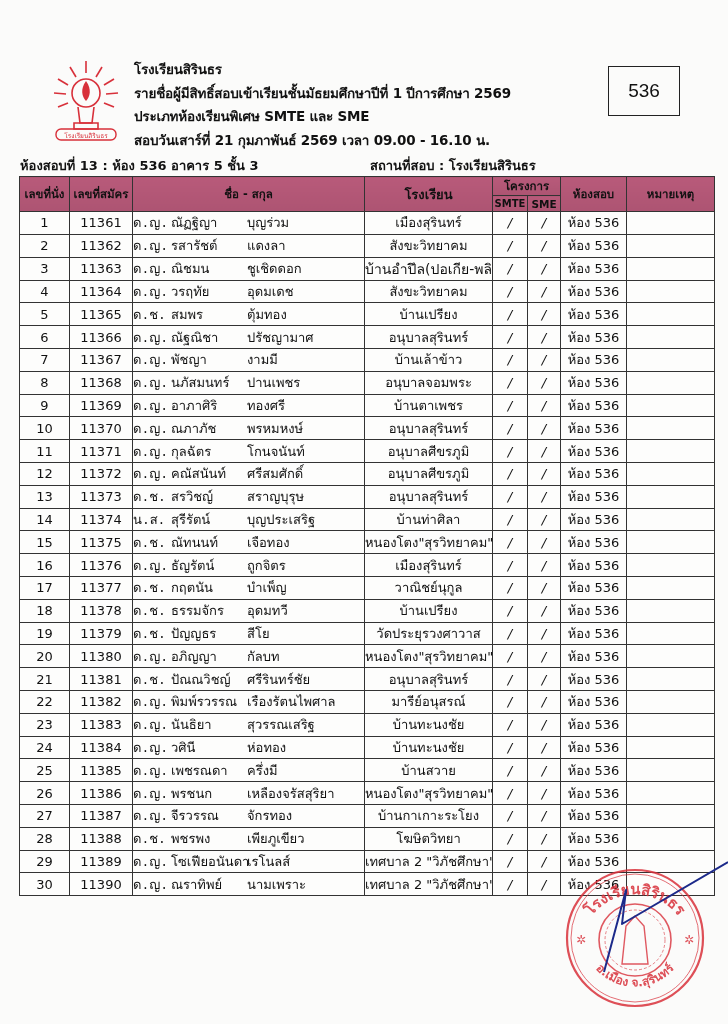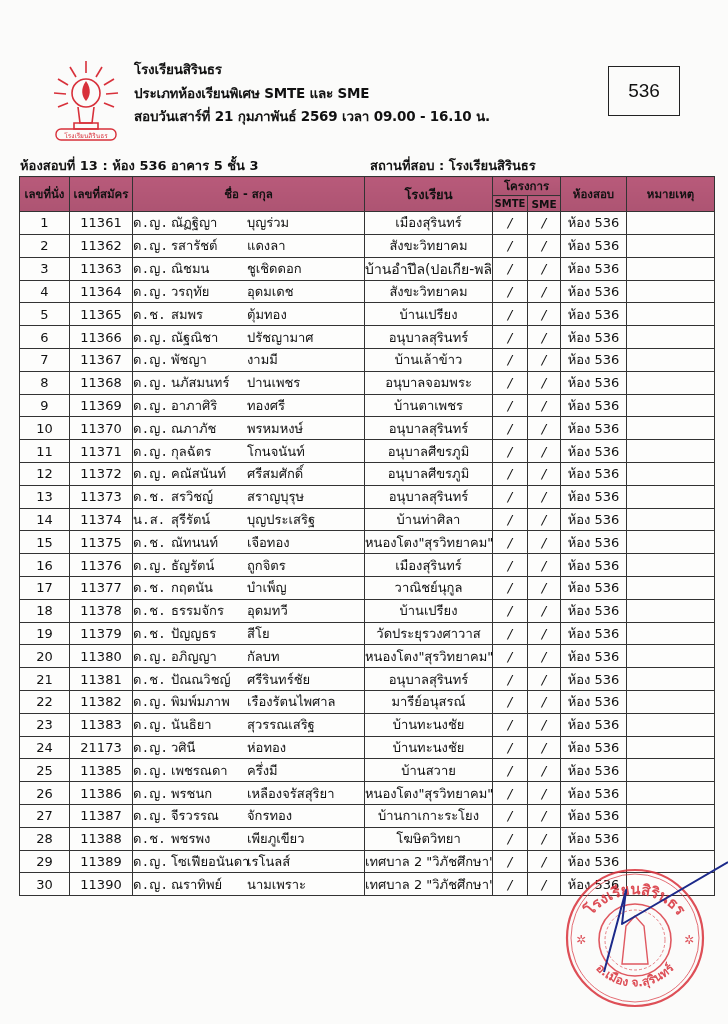--- a/index.html
+++ b/index.html
@@ -58,20 +58,21 @@
     <path d="M34 50 L36 66 L48 66 L50 50"></path>
     <path d="M30 66 L30 72 L54 72 L54 66 Z"></path>
   </g>
   <path d="M42 24 C36 32 38 40 42 44 C46 40 48 32 42 24 Z" fill="#d8303a"></path>
   <rect x="12" y="72" width="60" height="11" rx="5" fill="none" stroke="#d8303a" stroke-width="1.4"></rect>
   <text x="42" y="80.5" text-anchor="middle" font-size="6.5" fill="#d8303a">โรงเรียนสิรินธร</text>
 </svg>
 
 <div class="head">
   <div>โรงเรียนสิรินธร</div>
+  <div>รายชื่อผู้มีสิทธิ์สอบเข้าเรียนชั้นมัธยมศึกษาปีที่ 1  ปีการศึกษา 2569</div>
   <div>ประเภทห้องเรียนพิเศษ SMTE และ SME</div>
   <div>สอบวันเสาร์ที่ 21 กุมภาพันธ์ 2569  เวลา 09.00 - 16.10 น.</div>
 </div>
 <div class="roombox">536</div>
 
 <div class="subhead left">ห้องสอบที่ 13 : ห้อง 536 อาคาร 5 ชั้น 3</div>
 <div class="subhead right">สถานที่สอบ : โรงเรียนสิรินธร</div>
 
 <table class="roster">
   <colgroup>
@@ -306,40 +307,40 @@
         <td class="name"><span class="prefix">ด.ช.</span><span class="first">ปัณณวิชญ์</span><span>ศรีรินทร์ชัย</span></td>
         <td class="c school">อนุบาลสุรินทร์</td>
         <td class="c slash">/</td>
         <td class="c slash">/</td>
         <td class="c">ห้อง 536</td>
         <td></td>
       </tr>
       <tr>
         <td class="c">22</td>
         <td class="c">11382</td>
-        <td class="name"><span class="prefix">ด.ญ.</span><span class="first">พิมพ์มภาพ</span><span>เรืองรัตนไพศาล</span></td>
+        <td class="name"><span class="prefix">ด.ญ.</span><span class="first">พิมพ์รวรรณ</span><span>เรืองรัตนไพศาล</span></td>
         <td class="c school">มารีย์อนุสรณ์</td>
         <td class="c slash">/</td>
         <td class="c slash">/</td>
         <td class="c">ห้อง 536</td>
         <td></td>
       </tr>
       <tr>
         <td class="c">23</td>
         <td class="c">11383</td>
         <td class="name"><span class="prefix">ด.ญ.</span><span class="first">นันธิยา</span><span>สุวรรณเสริฐ</span></td>
         <td class="c school">บ้านทะนงชัย</td>
         <td class="c slash">/</td>
         <td class="c slash">/</td>
         <td class="c">ห้อง 536</td>
         <td></td>
       </tr>
       <tr>
         <td class="c">24</td>
-        <td class="c">21173</td>
+        <td class="c">11384</td>
         <td class="name"><span class="prefix">ด.ญ.</span><span class="first">วศินี</span><span>ห่อทอง</span></td>
         <td class="c school">บ้านทะนงชัย</td>
         <td class="c slash">/</td>
         <td class="c slash">/</td>
         <td class="c">ห้อง 536</td>
         <td></td>
       </tr>
       <tr>
         <td class="c">25</td>
         <td class="c">11385</td>

